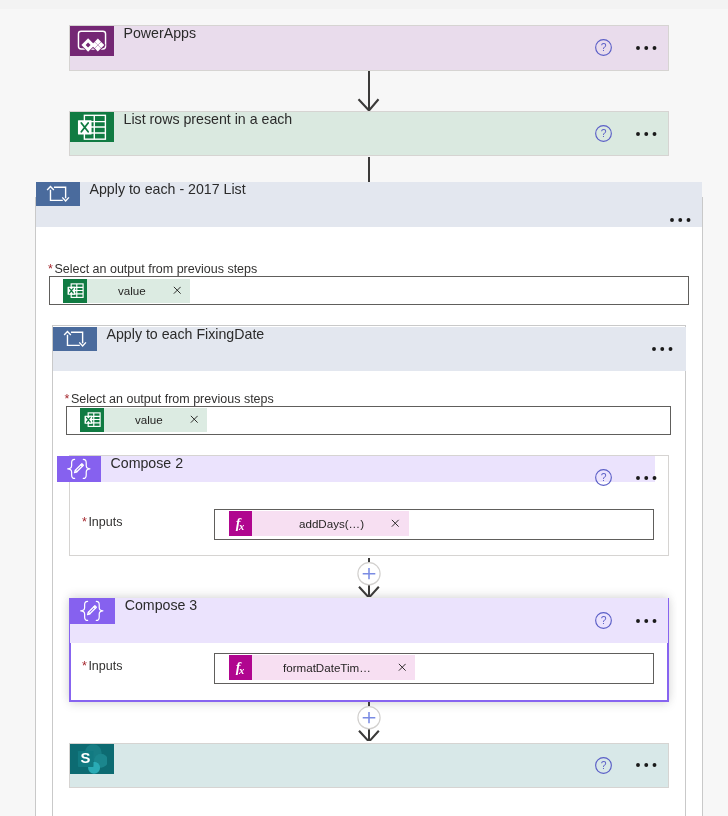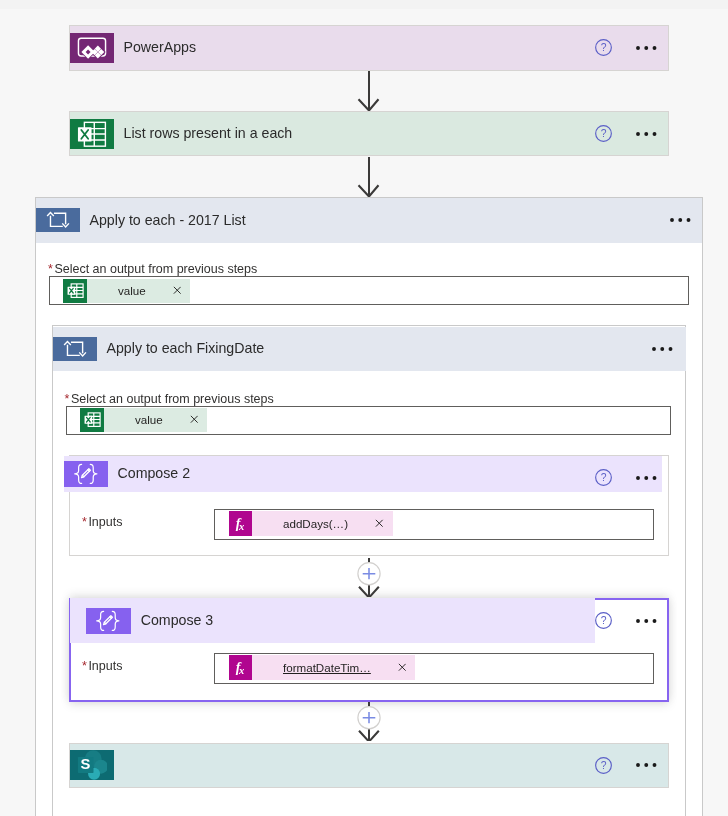--- a/index.html
+++ b/index.html
@@ -2,21 +2,21 @@
 <html><head>
 <meta charset="utf-8">
 <title>Flow designer</title>
 <style>
   html,body{margin:0;padding:0;}
   body{width:728px;height:816px;background:#f7f7f7;
        font-family:"Liberation Sans",sans-serif;overflow:hidden;}
   .stage{position:relative;width:728px;height:816px;}
 
   
-  .card{position:absolute;display:flex;align-items:center;
+  .card{position:absolute;display:flex;align-items:flex-start;
         box-sizing:border-box;border:1px solid #d6d4d2;}
   .card-ic{flex:0 0 44px;width:44px;display:flex;align-items:center;justify-content:center;}
   .card-tt{flex:1;display:flex;align-items:center;padding-left:9.5px;
            font-size:14.2px;color:#2b2b2b;line-height:1;padding-bottom:1px;}
 
   .help{position:absolute;width:17px;height:17px;cursor:pointer;}
   .dots{position:absolute;display:flex;align-items:center;gap:4.9px;cursor:pointer;}
 
   
   .loop{position:absolute;box-sizing:border-box;background:#fff;border:1px solid #c9c9c9;}
@@ -100,21 +100,21 @@
       </svg>
     </div>
 
 <svg class="svgwrap" style="left:356.3px;top:157px;" width="26" height="39.5" viewBox="0 0 26 39.5">
   <path d="M13.0 0 V39.5" stroke="#3b3a39" stroke-width="2" fill="none"></path>
   <path d="M2.5 28.3 L13.0 39.5 L22.5 28.3" stroke="#3b3a39" stroke-width="2.1" fill="none" stroke-linecap="butt" stroke-linejoin="miter"></path>
 </svg>
 
 <div class="loop" style="left:35px;top:197px;width:668px;height:640px;"></div>
 
-<div class="card" style="left:36px;top:198px;width:666px;height:44.5px;background:#e3e7ef;border:none;">
+<div class="card" style="left:36px;top:182px;width:666px;height:44.5px;background:#e3e7ef;border:none;">
   <div class="card-ic" style="background:#4a6b9d;flex:0 0 44px;width:44px;">
         <svg width="24" height="24" viewBox="0 0 32 32">
   <g fill="none" stroke="#ffffff" stroke-width="1.85" stroke-linecap="butt" stroke-linejoin="miter">
     <path d="M5.97 10.2 V24.47 H22.4"></path>
     <path d="M26.16 21.6 V7.07 H10.6"></path>
     <path d="M1.5 10.6 5.97 5.9 10.45 10.6"></path>
     <path d="M21.7 20.5 26.16 25.2 30.6 20.5"></path>
   </g>
 </svg>
       </div>
@@ -188,21 +188,21 @@
       <span class="ctx" style="padding:0 5px 0 9px;">value</span>
       <span class="cx" style="padding-right:9px;" title="×">
         <svg width="8.5" height="8.5" viewBox="0 0 10 10" style="display:block;">
           <path d="M1 1 9 9M9 1 1 9" stroke="#201f1e" stroke-width="1.1" fill="none"></path>
         </svg>
       </span>
     </div>
 
 <div class="loop" style="left:69px;top:455px;width:600px;height:101px;border:1px solid #d6d4d2;"></div>
 
-<div class="card" style="left:64px;top:455.6px;width:598px;height:36px;background:#ebe3fd;border:none;">
+<div class="card" style="left:57px;top:455.6px;width:598px;height:26px;background:#ebe3fd;border:none;">
   <div class="card-ic" style="background:#8661ef;flex:0 0 44px;width:44px;">
         <svg width="26" height="26" viewBox="0 0 32 32">
   <g fill="none" stroke="#ffffff" stroke-width="1.5" stroke-linecap="round" stroke-linejoin="round">
     <path d="M10.6 4.07c-3.0 0-3.67 1.4-3.67 4.2v3.5c0 2.4-1.6 4.0-4.86 4.0 3.26 0 4.86 1.6 4.86 4.0v3.5c0 2.8 .67 4.36 3.67 4.36"></path>
     <path d="M21.3 4.07c3.0 0 3.59 1.4 3.59 4.2v3.5c0 2.4 1.7 4.0 4.56 4.0-2.86 0-4.56 1.6-4.56 4.0v3.5c0 2.8-.59 4.36-3.59 4.36"></path>
     <path d="M19.55 9.55 11.5 17.6l-1.05 2.9 2.9-1.05 8.05-8.05z"></path>
     <path d="M18.3 10.8 20.3 12.8"></path>
     <path d="M11.5 17.6 13.35 19.45"></path>
   </g>
 </svg>
@@ -220,31 +220,31 @@
         <circle cx="18.5" cy="2" r="1.95" fill="#1a1a1a"></circle>
       </svg>
     </div>
 
 <div class="flabel" style="left:82px;top:515px;"><span class="req" style="margin-right:1.5px;">*</span><span>Inputs</span></div>
 <div class="combo" style="left:213.5px;top:509px;width:440.5px;height:30.5px;"></div>
 <div class="chip" style="left:228.5px;top:511px;height:25px;background:#f7dff2;">
       <span class="cic" style="width:23.5px;height:25px;background:#b0068f;">
         <span title="fx" style="color:#fff;font-family:'Liberation Serif',serif;font-style:italic;font-weight:bold;font-size:14px;line-height:1;letter-spacing:-0.5px;display:block;position:relative;top:0.5px;">f<span style="font-size:10.5px;position:relative;top:2px;left:-1px;">x</span></span>
       </span>
-      <span class="ctx" style="padding:0 5px 0 9px;">addDays(…)</span>
+      <span class="ctx" style="padding:0 5px 0 9px;margin-left:16px;">addDays(…)</span>
       <span class="cx" style="padding-right:9px;" title="×">
         <svg width="8.5" height="8.5" viewBox="0 0 10 10" style="display:block;">
           <path d="M1 1 9 9M9 1 1 9" stroke="#201f1e" stroke-width="1.1" fill="none"></path>
         </svg>
       </span>
     </div>
 
 <div class="loop" style="left:69.3px;top:597.8px;width:600px;height:104px;border:2.1px solid #8764f0;box-sizing:border-box;box-shadow:0 -3px 9px rgba(0,0,0,0.10),0 3px 9px rgba(0,0,0,0.10);"></div>
 
-<div class="card" style="left:69.5px;top:597.8px;width:525px;height:45.6px;background:#ebe3fd;border:none;padding-left:16px;">
+<div class="card" style="left:69.5px;top:597.8px;width:598px;height:45.6px;background:#ebe3fd;border:none;">
   <div class="card-ic" style="background:#8661ef;flex:0 0 45.7px;width:45.7px;">
         <svg width="26" height="26" viewBox="0 0 32 32">
   <g fill="none" stroke="#ffffff" stroke-width="1.5" stroke-linecap="round" stroke-linejoin="round">
     <path d="M10.6 4.07c-3.0 0-3.67 1.4-3.67 4.2v3.5c0 2.4-1.6 4.0-4.86 4.0 3.26 0 4.86 1.6 4.86 4.0v3.5c0 2.8 .67 4.36 3.67 4.36"></path>
     <path d="M21.3 4.07c3.0 0 3.59 1.4 3.59 4.2v3.5c0 2.4 1.7 4.0 4.56 4.0-2.86 0-4.56 1.6-4.56 4.0v3.5c0 2.8-.59 4.36-3.59 4.36"></path>
     <path d="M19.55 9.55 11.5 17.6l-1.05 2.9 2.9-1.05 8.05-8.05z"></path>
     <path d="M18.3 10.8 20.3 12.8"></path>
     <path d="M11.5 17.6 13.35 19.45"></path>
   </g>
 </svg>
@@ -262,21 +262,21 @@
         <circle cx="18.5" cy="2" r="1.95" fill="#1a1a1a"></circle>
       </svg>
     </div>
 
 <div class="flabel" style="left:82px;top:659px;"><span class="req" style="margin-right:1.5px;">*</span><span>Inputs</span></div>
 <div class="combo" style="left:213.5px;top:653px;width:440.5px;height:30.5px;"></div>
 <div class="chip" style="left:228.5px;top:655px;height:25px;background:#f7dff2;">
       <span class="cic" style="width:23.5px;height:25px;background:#b0068f;">
         <span title="fx" style="color:#fff;font-family:'Liberation Serif',serif;font-style:italic;font-weight:bold;font-size:14px;line-height:1;letter-spacing:-0.5px;display:block;position:relative;top:0.5px;">f<span style="font-size:10.5px;position:relative;top:2px;left:-1px;">x</span></span>
       </span>
-      <span class="ctx" style="padding:0 5px 0 9px;text-decoration:underline;">formatDateTim…</span>
+      <span class="ctx" style="padding:0 5px 0 9px;">formatDateTim…</span>
       <span class="cx" style="padding-right:9px;" title="×">
         <svg width="8.5" height="8.5" viewBox="0 0 10 10" style="display:block;">
           <path d="M1 1 9 9M9 1 1 9" stroke="#201f1e" stroke-width="1.1" fill="none"></path>
         </svg>
       </span>
     </div>
 
 <div class="card" style="left:69px;top:742.5px;width:600px;height:45.6px;background:#d8e8e8;">
   <div class="card-ic" style="background:#0d6b72;">
         <svg width="30" height="30" viewBox="0 0 32 32">

